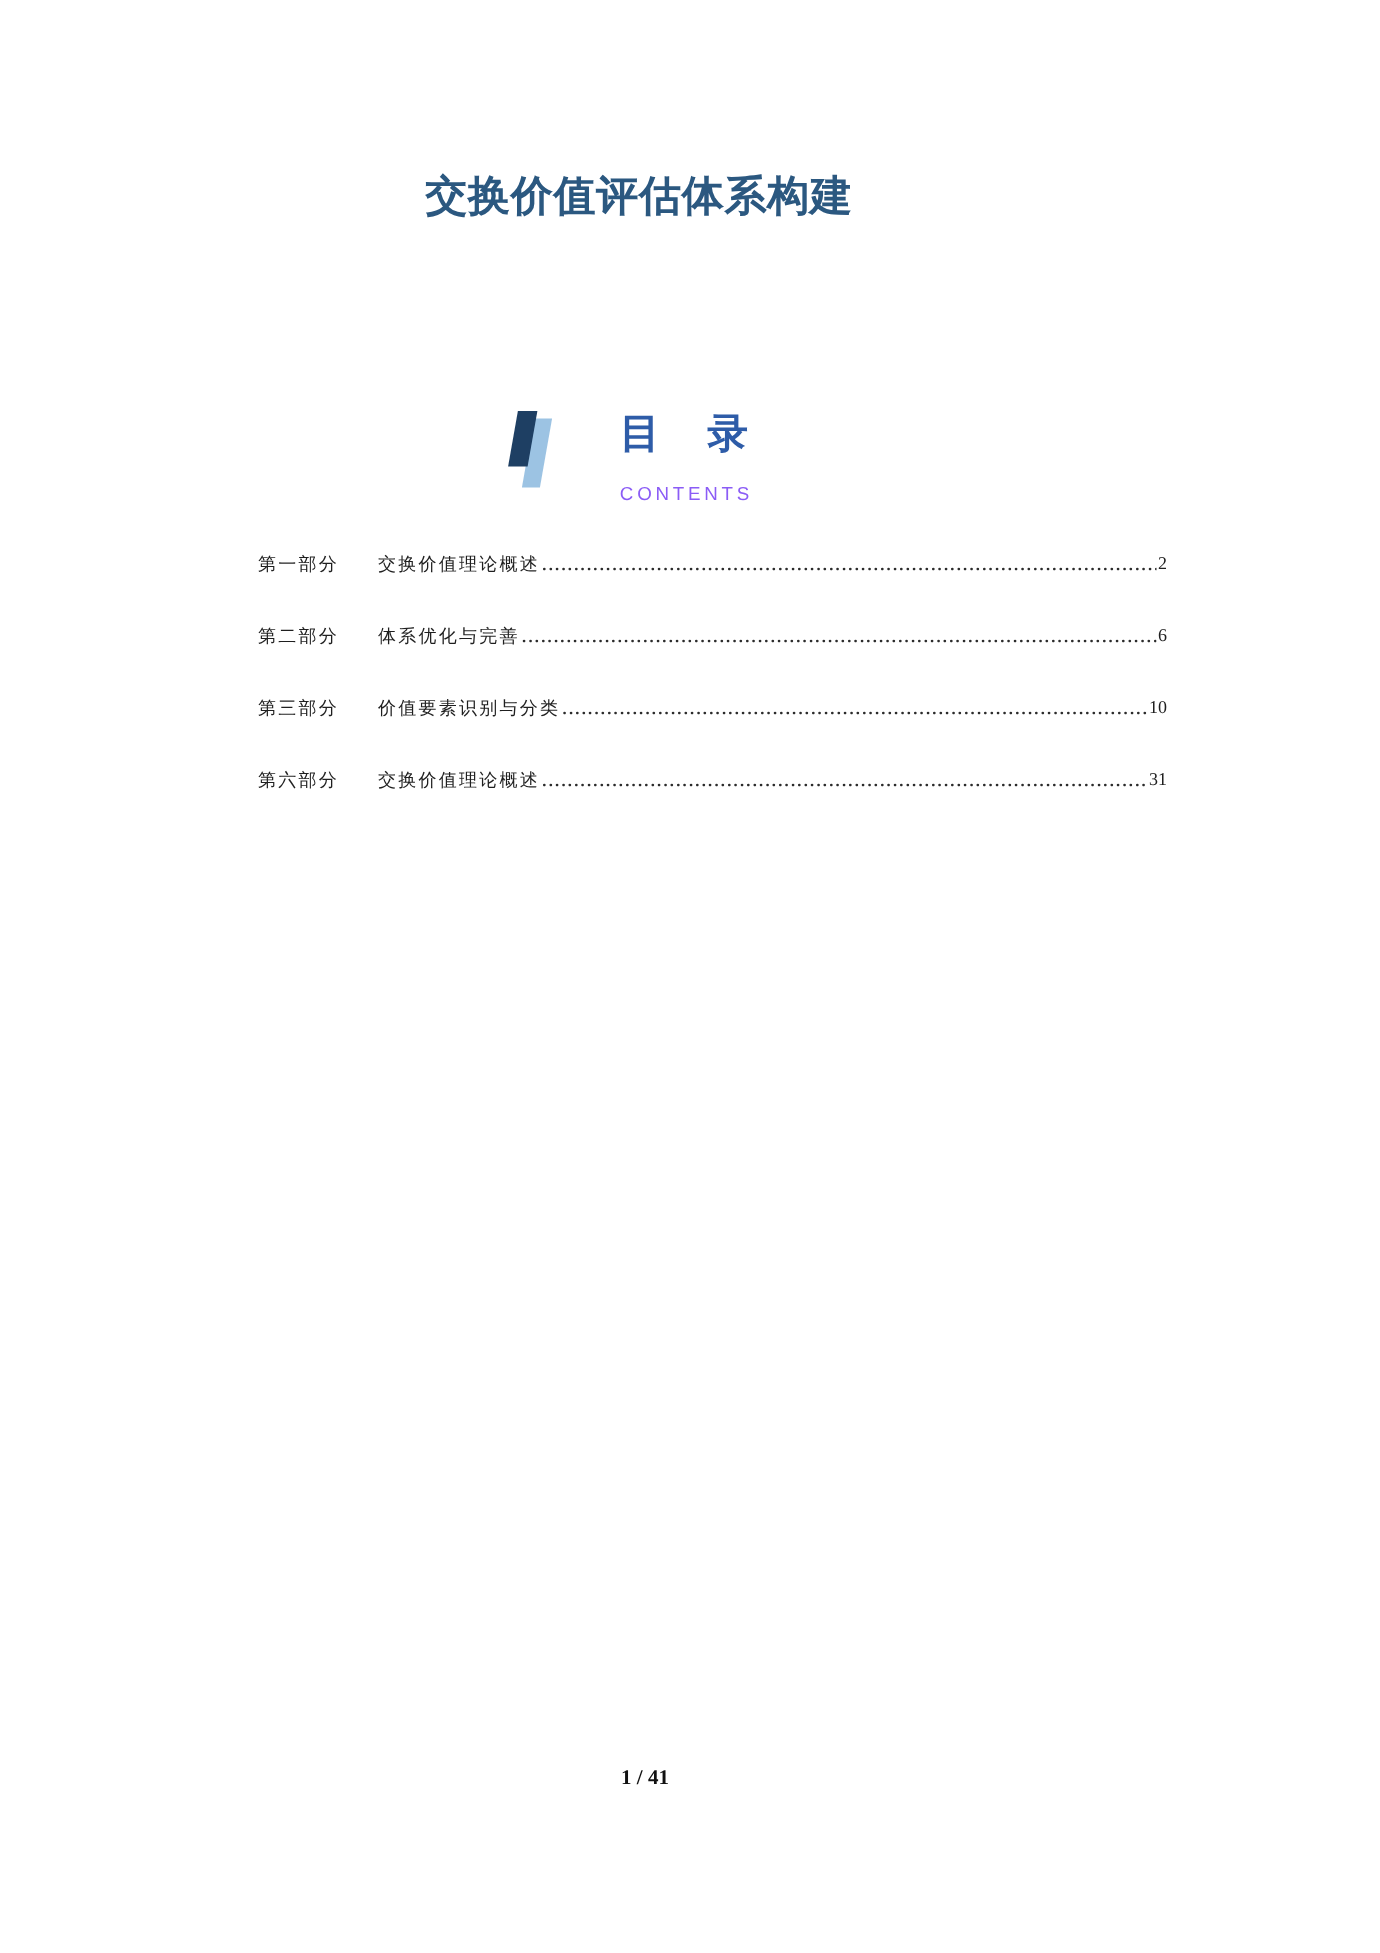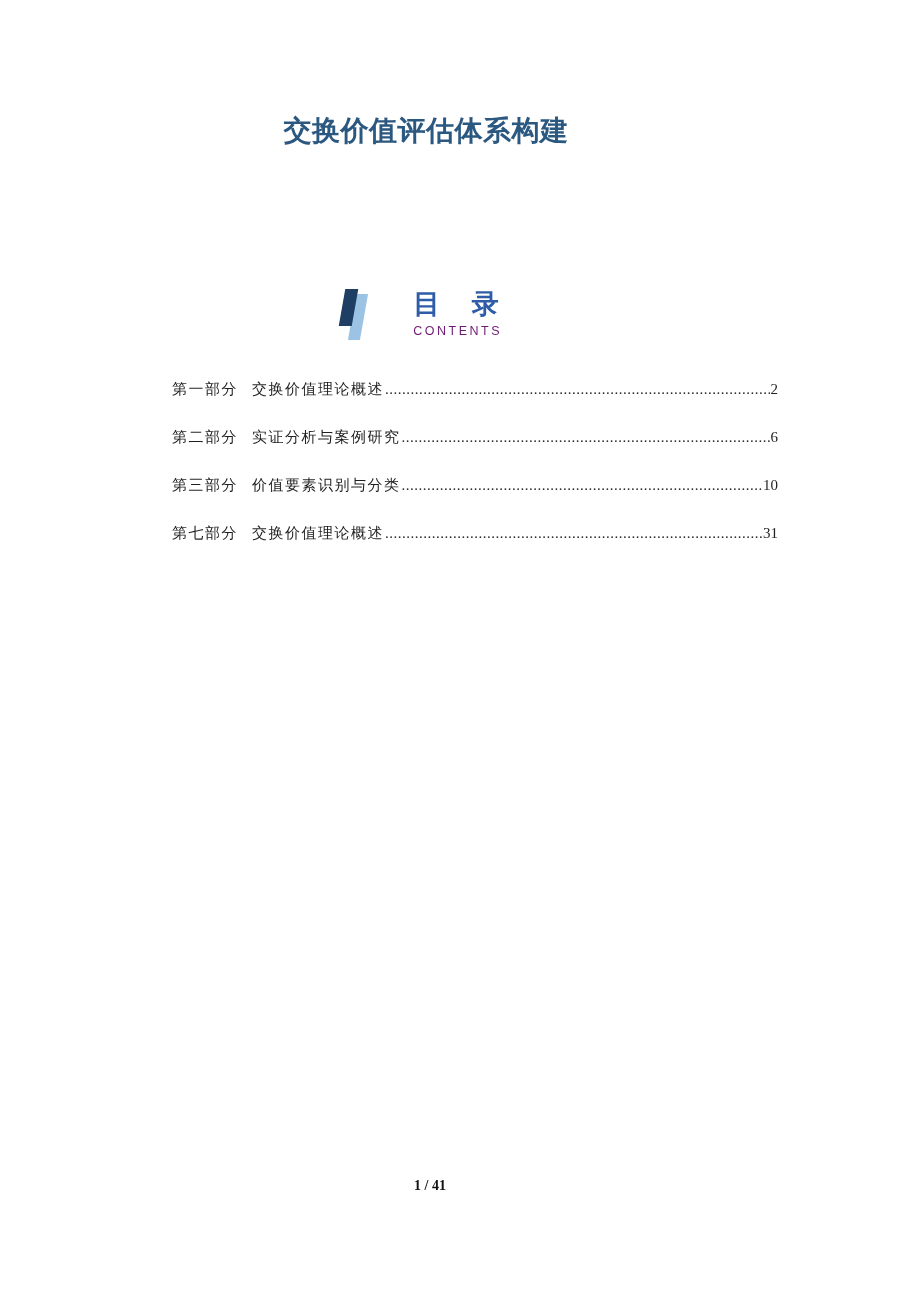--- a/index.html
+++ b/index.html
@@ -23,21 +23,21 @@
     font-family: "Liberation Sans", "DejaVu Sans", sans-serif;
     font-size: 28px;
     font-weight: bold;
     letter-spacing: 0.5px;
     color: #2b5880;
   }
 
   
   .toc-header {
     position: absolute;
-    top: 289px;
+    top: 274px;
     left: 0;
     width: 100%;
     display: flex;
     justify-content: center;
     align-items: flex-start;
     gap: 32px;
   }
   .logo-mark {
     position: relative;
     width: 30px;
@@ -71,38 +71,38 @@
     font-weight: 600;
     letter-spacing: 12px;
     color: #2e5ca8;
     line-height: 30px;
     white-space: nowrap;
   }
   .toc-subheading {
     font-family: "Liberation Sans", "DejaVu Sans", sans-serif;
     font-size: 12.5px;
     letter-spacing: 2.5px;
-    color: #701a75;
-    margin-top: 5px;
+    color: #8b5cf6;
+    margin-top: 18px;
   }
 
   
   .toc-list {
     position: absolute;
     top: 362px;
     left: 172px;
     width: 606px;
   }
   .toc-row {
     display: flex;
-    align-items: center;
+    align-items: flex-start;
     height: 48px;
     padding-top: 6px;
     box-sizing: border-box;
-    font-size: 15px;
+    font-size: 12px;
     color: #1f1f1f;
     cursor: pointer;
   }
   .toc-part {
     flex: 0 0 auto;
     min-width: 80px;
     letter-spacing: 1.5px;
     white-space: nowrap;
   }
   .toc-title-text {
@@ -160,37 +160,37 @@
   <div class="toc-list" id="toc-list">
     <div class="toc-row">
       <span class="toc-part">第一部分</span>
       <span class="toc-title-text">交换价值理论概述</span>
       <span class="toc-leader"></span>
       <span class="toc-page">2</span>
     </div>
 
     <div class="toc-row">
       <span class="toc-part">第二部分</span>
-      <span class="toc-title-text">实证分析与案例研究</span>
+      <span class="toc-title-text">体系优化与完善</span>
       <span class="toc-leader"></span>
       <span class="toc-page">6</span>
     </div>
 
     <div class="toc-row">
       <span class="toc-part">第三部分</span>
       <span class="toc-title-text">价值要素识别与分类</span>
       <span class="toc-leader"></span>
       <span class="toc-page">10</span>
     </div>
 
 
 
 
     <div class="toc-row">
-      <span class="toc-part">第七部分</span>
+      <span class="toc-part">第六部分</span>
       <span class="toc-title-text">交换价值理论概述</span>
       <span class="toc-leader"></span>
       <span class="toc-page">31</span>
     </div>
 
   </div>
 
   <div class="footer">
     <span>1 / 41</span>
   </div>

